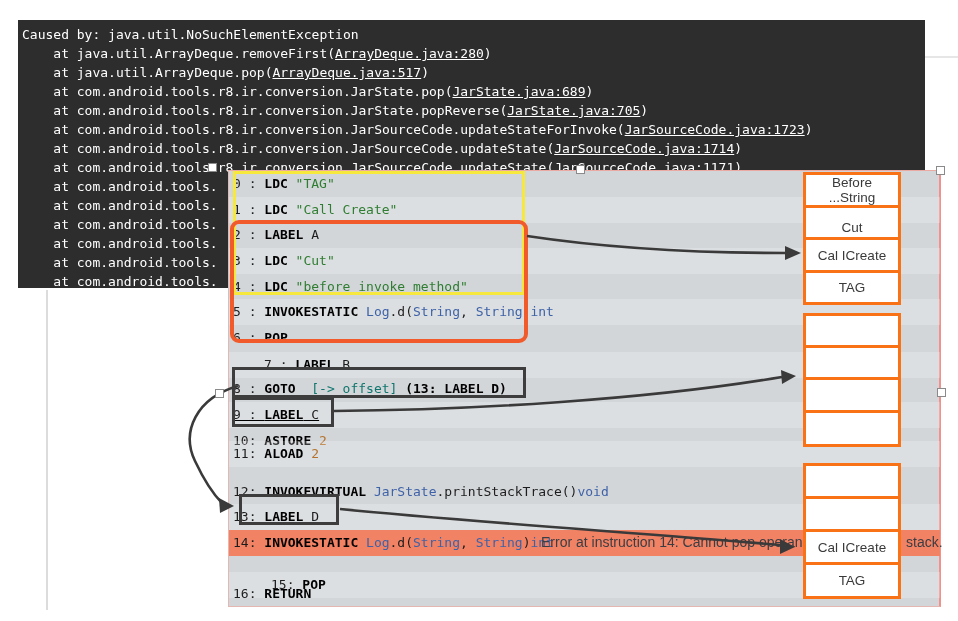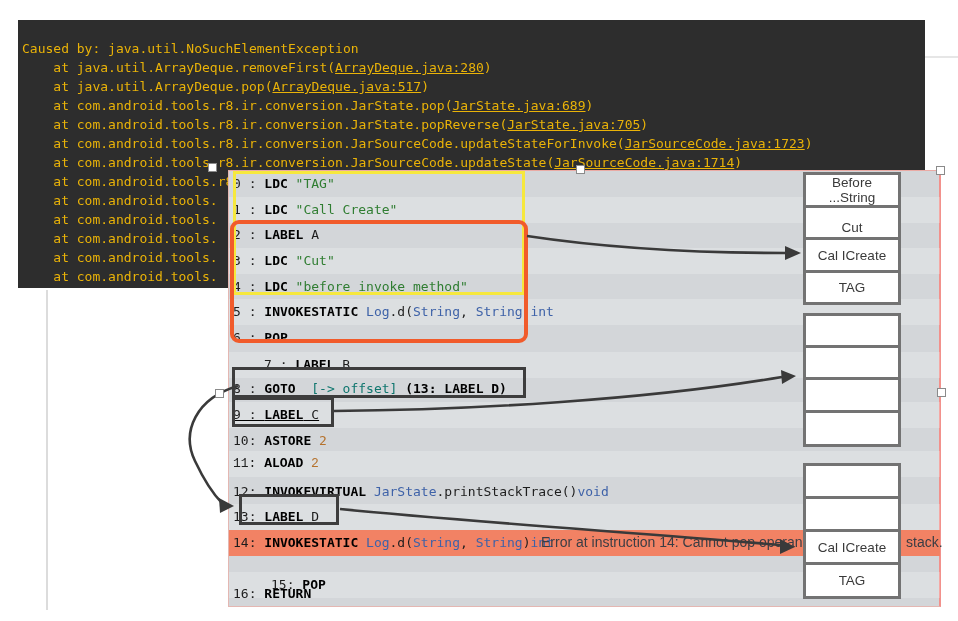--- a/index.html
+++ b/index.html
@@ -8,23 +8,23 @@
     font-family:"Liberation Sans", sans-serif; overflow:hidden;
   }
   
   #vline { position:absolute; left:46px; top:290px; width:2px; height:320px; background:#dcdcdc; z-index:0; }
   #hline { position:absolute; left:925px; top:56px; width:33px; height:2px; background:#e6e6e6; z-index:0; }
 
   
   #console {
     position:absolute; left:18px; top:20px; width:907px; height:268px;
     background:#2d2d2d; z-index:1; box-sizing:border-box;
-    padding:19px 0 0 4px; overflow:hidden;
+    padding:5px 0 0 4px; overflow:hidden;
     font-family:"DejaVu Sans Mono", monospace; font-size:13px; line-height:19px;
-    color:#eab308; white-space:pre;
+    color:#ffffff; white-space:pre;
   }
   .console-line { height:19px; }
   .console-link { text-decoration:underline; cursor:pointer; }
 
   
   #panel {
     position:absolute; left:228px; top:170px; width:713px; height:437px;
     background:#d3d6d9; z-index:10; box-sizing:border-box;
     border-top:1px solid #eaaaa4; border-right:2px solid #f2918c;
     border-left:1px solid #e4b7b2; border-bottom:1px solid #e4b7b2;
@@ -52,21 +52,21 @@
     position:absolute; z-index:6; font-family:"Liberation Sans", sans-serif;
     font-size:14px; color:#3a3d44; white-space:pre; top:363px;
   }
   #error-frag-left  { left:312px; }
   #error-frag-right { left:677px; }
 
   
   #stacks { position:absolute; left:0; top:0; width:958px; height:621px; z-index:40; pointer-events:none; }
   .stack-cell {
     position:absolute; left:803px; width:98px; background:#ffffff;
-    border:3px solid #737373; box-sizing:border-box;
+    border:3px solid #f97316; box-sizing:border-box;
     display:flex; flex-direction:column; align-items:center; justify-content:center;
     font-size:13.5px; line-height:15px; color:#3a3a3a; text-align:center;
   }
 
   
   #arrows { position:absolute; left:0; top:0; z-index:50; pointer-events:none; }
 
   
   .handle { position:absolute; width:9px; height:9px; background:#ffffff; border:1px solid #8a8a8a; box-sizing:border-box; z-index:60; }
   #handle-top-left  { left:208px; top:163px; }
@@ -89,21 +89,21 @@
       <div class="irow alt" style="top: 25.65px;"><span class="tok-plain">1 : </span><span class="tok-op">LDC</span><span class="tok-str"> "Call Create"</span></div>
       <div class="irow" style="top: 51.3px;"><span class="tok-plain">2 : </span><span class="tok-op">LABEL</span><span class="tok-plain"> A</span></div>
       <div class="irow alt" style="top: 76.95px;"><span class="tok-plain">3 : </span><span class="tok-op">LDC</span><span class="tok-str"> "Cut"</span></div>
       <div class="irow" style="top: 102.6px;"><span class="tok-plain">4 : </span><span class="tok-op">LDC</span><span class="tok-str"> "before invoke method"</span></div>
       <div class="irow alt" style="top: 128.25px;"><span class="tok-plain">5 : </span><span class="tok-op">INVOKESTATIC</span><span class="tok-ref"> Log</span><span class="tok-plain">.d(</span><span class="tok-ref">String</span><span class="tok-plain">, </span><span class="tok-ref">String</span><span class="tok-plain">)</span><span class="tok-ref">int</span></div>
       <div class="irow" style="top: 153.9px;"><span class="tok-plain">6 : </span><span class="tok-op">POP</span></div>
       <div class="irow alt" style="top: 181px; padding-left: 35px;"><span class="tok-plain">7 : </span><span class="tok-op">LABEL</span><span class="tok-plain"> B</span></div>
       <div class="irow" style="top: 205.2px;"><span class="tok-plain">8 : </span><span class="tok-op">GOTO</span><span class="tok-gray">  [-&gt; offset]</span><span class="tok-op"> (13: LABEL D)</span></div>
       <div class="irow alt" style="top: 230.85px; text-decoration: underline;"><span class="tok-plain">9 : </span><span class="tok-op">LABEL</span><span class="tok-plain"> C</span></div>
       <div class="irow" style="top: 256.5px;"><span class="tok-plain">10: </span><span class="tok-op">ASTORE</span><span class="tok-lit"> 2</span></div>
-      <div class="irow alt" style="top: 280px; font-family: Liberation Mono, monospace;"><span class="tok-plain">11: </span><span class="tok-op">ALOAD</span><span class="tok-lit"> 2</span></div>
+      <div class="irow alt" style="top: 270px;"><span class="tok-plain">11: </span><span class="tok-op">ALOAD</span><span class="tok-lit"> 2</span></div>
       <div class="irow" style="top: 307.8px;"><span class="tok-plain">12: </span><span class="tok-op">INVOKEVIRTUAL</span><span class="tok-ref"> JarState</span><span class="tok-plain">.printStackTrace()</span><span class="tok-ref">void</span></div>
       <div class="irow alt" style="top: 333.45px;"><span class="tok-plain">13: </span><span class="tok-op">LABEL</span><span class="tok-plain"> D</span></div>
       <div class="irow error" style="top: 359.1px;"><span class="tok-plain">14: </span><span class="tok-op">INVOKESTATIC</span><span class="tok-ref"> Log</span><span class="tok-plain">.d(</span><span class="tok-ref">String</span><span class="tok-plain">, </span><span class="tok-ref">String</span><span class="tok-plain">)</span><span class="tok-ref">int</span></div>
       <div class="irow alt" style="top: 401px; padding-left: 42px;"><span class="tok-plain">15: </span><span class="tok-op">POP</span></div>
       <div class="irow" style="top: 410.4px;"><span class="tok-plain">16: </span><span class="tok-op">RETURN</span></div>
     </div>
   <div id="box-yellow" class="ann"></div>
   <div id="box-orange" class="ann"></div>
   <div id="box-goto" class="ann"></div>
   <div id="box-labelc" class="ann"></div>

